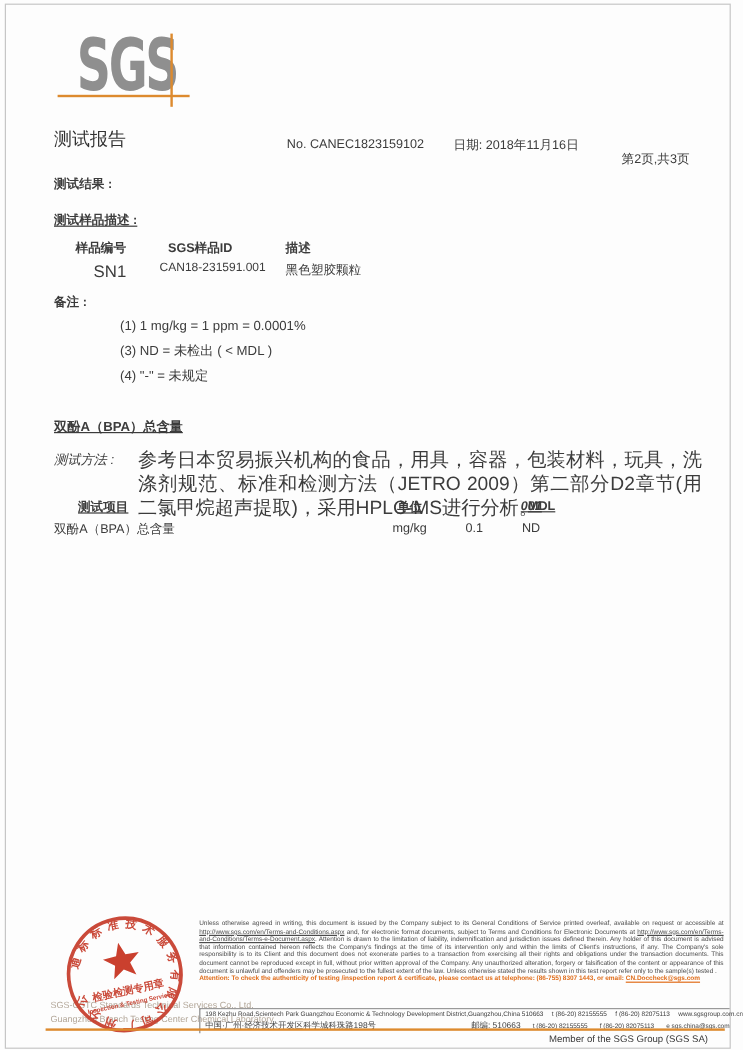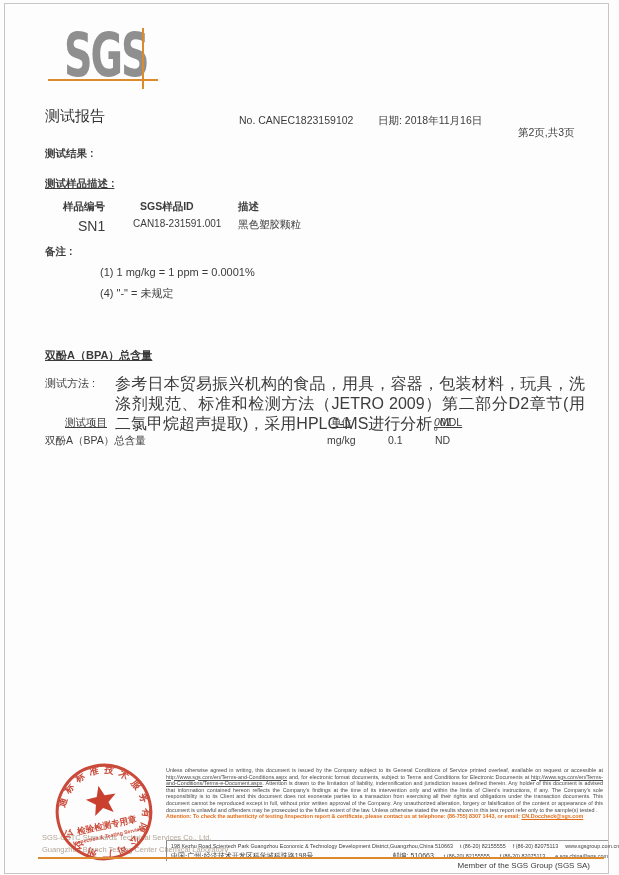--- a/index.html
+++ b/index.html
@@ -28,25 +28,25 @@
   .notes-label{left:45px;top:245px;}
   .bpa-title{left:45px;top:348px;font-size:11px;text-decoration:underline;}
   
   .st-h1{left:63px;top:200px;} .st-h2{left:140px;top:200px;} .st-h3{left:238px;top:200px;}
   .st-v1{left:78px;top:218px;font-size:14px;}
   .st-v2{left:133px;top:218px;font-size:10px;}
   .st-v3{left:238px;top:218px;font-size:10.5px;}
   
   .notes-list{left:100px;top:262px;font-size:11px;line-height:21px;}
   
-  .method-label{left:45px;top:376px;font-size:11px;}
+  .method-label{left:45px;top:376px;font-size:11px;font-style:italic;}
   .method-text{left:115px;top:374px;width:470px;font-size:16px;line-height:20px;
     text-align:justify;color:#3c3c3c;}
   
-  .rt-head span{font-size:10.5px;font-weight:normal;text-decoration:underline;text-align:center;}
+  .rt-head span{font-size:10.5px;font-weight:bold;text-decoration:underline;text-align:center;}
   .rt-item-h{left:65px;top:416px;}
   .rt-unit-h{left:331px;top:416px;}
   .rt-mdl-h{left:392px;top:416px;padding-left:48px;}
   .rt-001-h{left:434px;top:416px;font-style:italic;}
   .rt-item{left:45px;top:434px;font-size:10.5px;}
   .rt-unit{left:327px;top:434px;font-size:10.5px;}
   .rt-mdl{left:388px;top:434px;font-size:10.5px;}
   .rt-res{left:435px;top:434px;font-size:10.5px;}
   
   .stamp-box{left:52px;top:760px;width:104px;height:104px;transform:rotate(-12deg);opacity:.92;}
@@ -83,20 +83,21 @@
 <div class="abs lbl st-h1">样品编号</div>
 <div class="abs lbl st-h2">SGS样品ID</div>
 <div class="abs lbl st-h3">描述</div>
 <div class="abs st-v1">SN1</div>
 <div class="abs st-v2">CAN18-231591.001</div>
 <div class="abs st-v3">黑色塑胶颗粒</div>
 
 <div class="abs lbl notes-label">备注 :</div>
 <div class="abs notes-list">
   <div>(1) 1 mg/kg = 1 ppm = 0.0001%</div>
+  <div>(3) ND = 未检出 ( &lt; MDL )</div>
   <div>(4) "-" = 未规定</div>
 </div>
 
 <div class="abs lbl bpa-title">双酚A（BPA）总含量</div>
 <div class="abs method-label">测试方法 :</div>
 <div class="abs method-text">参考日本贸易振兴机构的食品，用具，容器，包装材料，玩具，洗涤剂规范、标准和检测方法（JETRO 2009）第二部分D2章节(用二氯甲烷超声提取)，采用HPLC-MS进行分析。</div>
 
 <div class="rt-head">
   <span class="abs rt-item-h">测试项目</span>
   <span class="abs rt-unit-h">单位</span>

